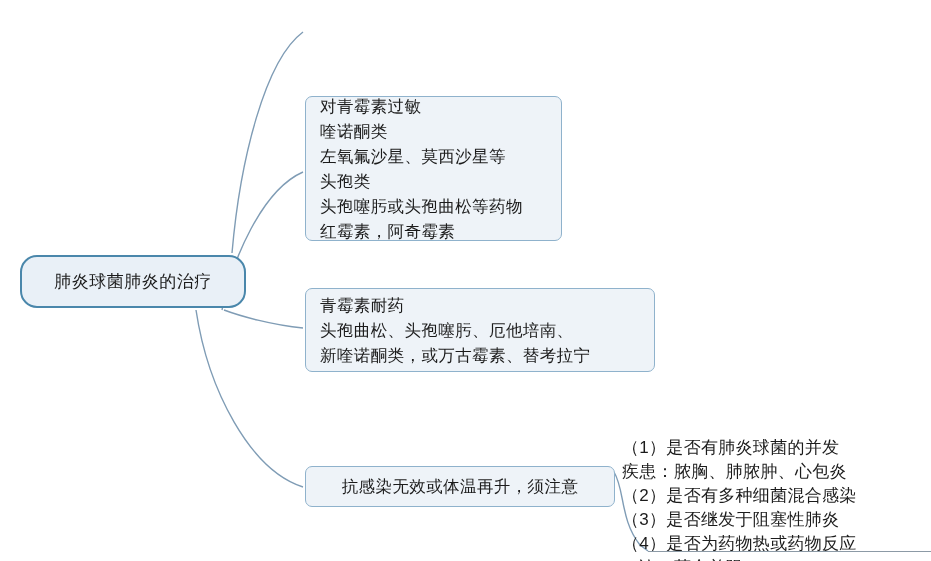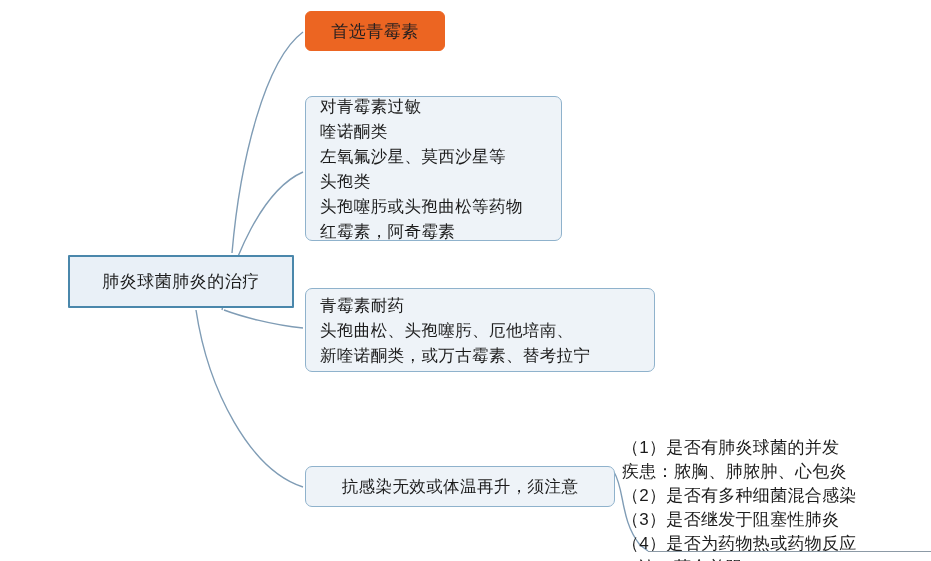--- a/index.html
+++ b/index.html
@@ -29,26 +29,25 @@
   .node {
     position: absolute;
     box-sizing: border-box;
     display: flex;
     align-items: center;
     white-space: pre-line;
   }
   .node-root {
     border: 2px solid #4a87ab;
     background: #e9f0f7;
-    border-radius: 1px;
+    border-radius: 17px;
     color: #1b1b1b;
     font-size: 17px;
     letter-spacing: 0.5px;
     justify-content: center;
-    margin-left: 48px;
   }
   .node-accent {
     background: #ec6522;
     border: 1px solid #ec6522;
     border-radius: 6px;
     color: #231f20;
     font-size: 17px;
     letter-spacing: 0.5px;
     justify-content: center;
   }
@@ -91,23 +90,20 @@
     <path d="M 222 310 C 232 260 262 190 303 172" fill="none" stroke="#7f9cb5" stroke-width="1.4"></path>
     <path d="M 224 310 C 240 316 272 325 303 328" fill="none" stroke="#7f9cb5" stroke-width="1.4"></path>
     <path d="M 196 310 C 208 390 250 470 303 487" fill="none" stroke="#7f9cb5" stroke-width="1.4"></path>
     <path d="M 614 472 C 625 490 620 520 640 545 L 648 551" fill="none" stroke="#7f9cb5" stroke-width="1.4"></path>
   </svg>
 
   <div class="node node-root" style="left:20px; top:255px; width:226px; height:53px;">
     <span>肺炎球菌肺炎的治疗</span>
   </div>
 
-  <div class="node node-accent" style="left:305px; top:11px; width:140px; height:40px;">
-    <span>首选青霉素</span>
-  </div>
 
   <div class="node node-plain" style="left:305px; top:96px; width:257px; height:145px;">
     <span>对青霉素过敏
 喹诺酮类
 左氧氟沙星、莫西沙星等
 头孢类
 头孢噻肟或头孢曲松等药物
 红霉素，阿奇霉素</span>
   </div>
 

